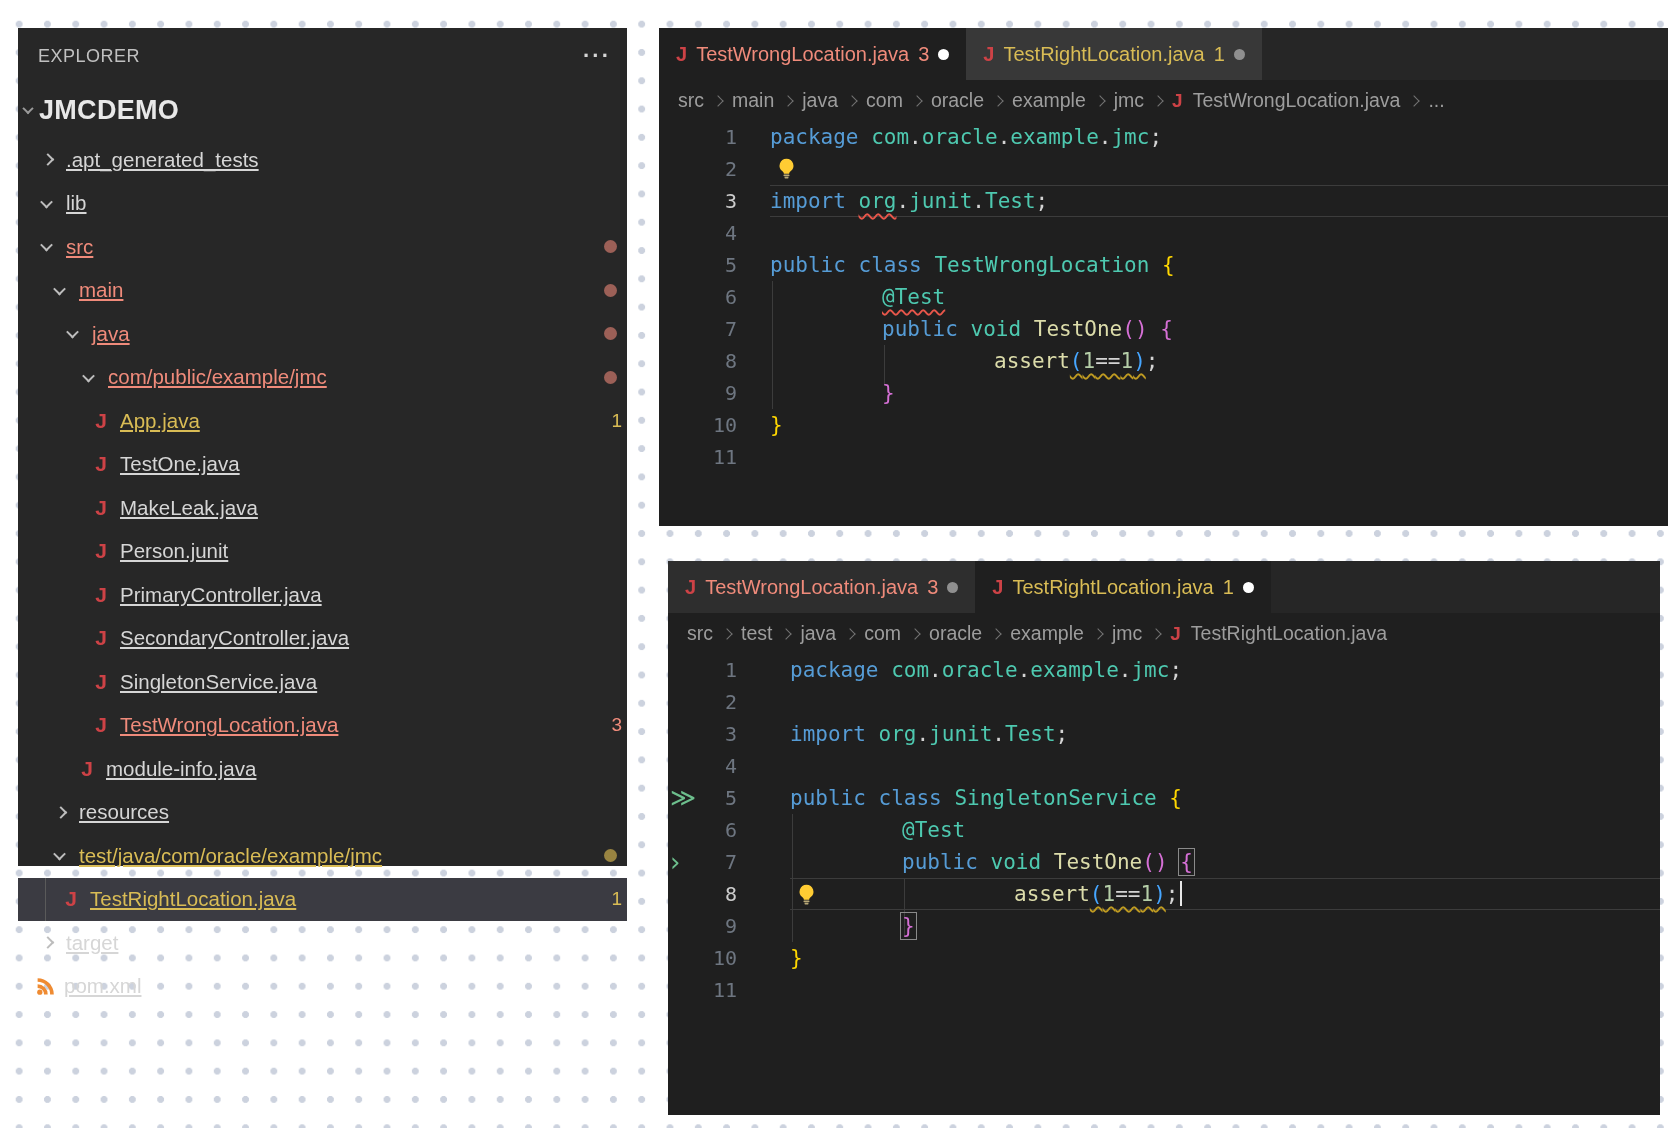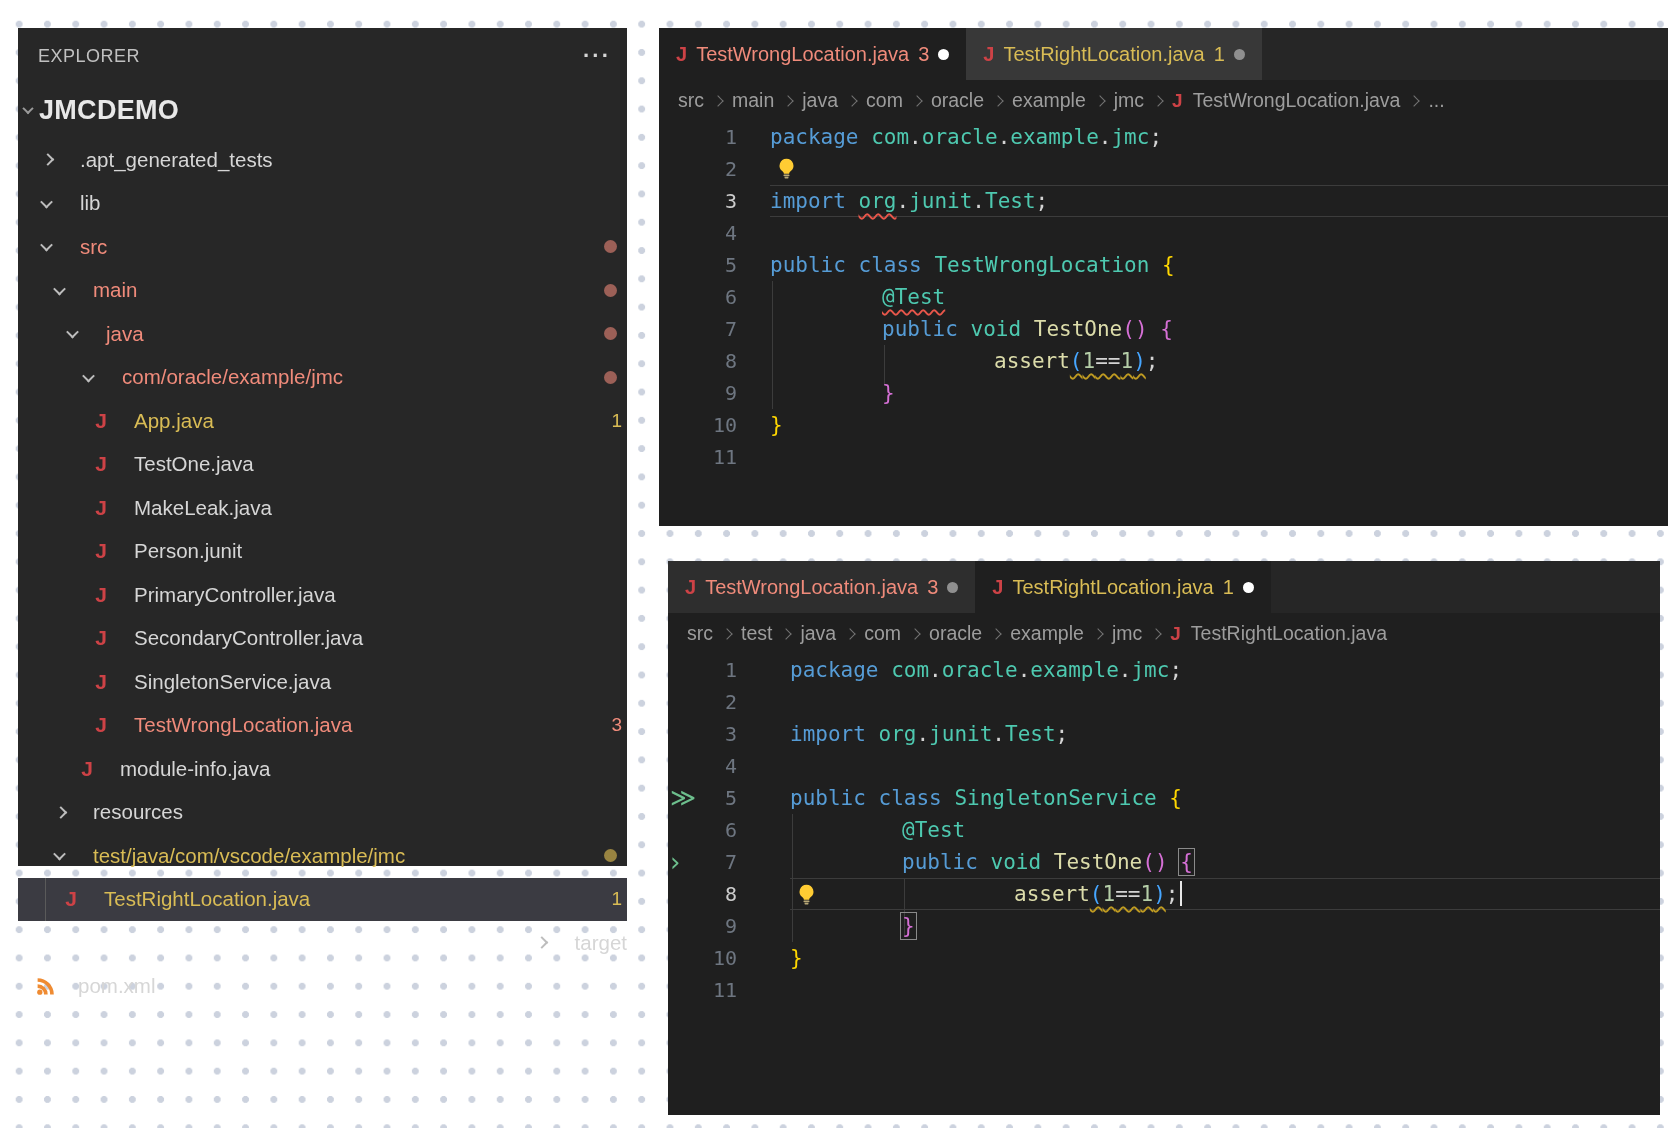--- a/index.html
+++ b/index.html
@@ -18,21 +18,21 @@
   .exp-header{height:48px;display:flex;align-items:center;padding:4px 16px 0 20px;color:#c0c0c0;font-size:18px;letter-spacing:.5px;}
   .exp-actions{margin-left:auto;color:#d6d6d6;font-size:22px;font-weight:700;letter-spacing:2px;line-height:10px;}
   .exp-section{display:flex;align-items:center;height:44px;margin-top:8px;padding-left:6px;color:#e8e8e8;font-weight:700;font-size:27px;}
   .exp-section .lbl{margin-left:7px;letter-spacing:.3px;}
   .rows{margin-top:6px;}
   .trow{display:flex;align-items:center;height:43.5px;color:#d6d6d6;font-size:20.5px;position:relative;cursor:pointer;}
   .trow.sel{background:#3b3b42;}
   .trow.sel::before{content:"";position:absolute;left:27px;top:0;bottom:0;width:1px;background:#5a5a5a;}
   .trow .chevbox{width:28px;display:flex;justify-content:center;flex:0 0 auto;}
   .trow .jico{width:26px;flex:0 0 auto;text-align:center;font-weight:700;font-size:21px;color:#cd4246;}
-  .trow .lbl{margin-left:20px;white-space:nowrap;}
+  .trow .lbl{margin-left:6px;white-space:nowrap;text-decoration:underline;}
   .trow .xicobox{width:26px;flex:0 0 auto;display:flex;justify-content:center;}
   .c-err{color:#f08b7b;}
   .c-warn{color:#d9bc55;}
   .dot{margin-left:auto;margin-right:10px;width:13px;height:13px;border-radius:50%;flex:0 0 auto;}
   .dot.err{background:#9c6057;}
   .dot.warn{background:#998441;}
   .badge{margin-left:auto;margin-right:5px;font-size:19px;flex:0 0 auto;}
 
   .cv{display:inline-block;width:9px;height:9px;border-right:2px solid #bdbdbd;border-bottom:2px solid #bdbdbd;box-sizing:border-box;}
   .cv.down{transform:rotate(45deg) translate(-1px,-1px);}
@@ -127,21 +127,21 @@
         <span class="chevbox">
           <span class="cv down"></span>
         </span>
         <span class="lbl c-err">java</span>
         <span class="dot err"></span>
       </div>
       <div class="trow" style="padding-left: 56px;">
         <span class="chevbox">
           <span class="cv down"></span>
         </span>
-        <span class="lbl c-err">com/oracle/example/jmc</span>
+        <span class="lbl c-err">com/public/example/jmc</span>
         <span class="dot err"></span>
       </div>
       <div class="trow" style="padding-left: 70px;">
         <span class="jico">J</span>
         <span class="lbl c-warn">App.java</span>
         <span class="badge c-warn">1</span>
       </div>
       <div class="trow" style="padding-left: 70px;">
         <span class="jico">J</span>
         <span class="lbl">TestOne.java</span>
@@ -178,29 +178,29 @@
       <div class="trow" style="padding-left: 27px;">
         <span class="chevbox">
           <span class="cv right"></span>
         </span>
         <span class="lbl">resources</span>
       </div>
       <div class="trow" style="padding-left: 27px;">
         <span class="chevbox">
           <span class="cv down"></span>
         </span>
-        <span class="lbl c-warn">test/java/com/vscode/example/jmc</span>
+        <span class="lbl c-warn">test/java/com/oracle/example/jmc</span>
         <span class="dot warn"></span>
       </div>
       <div class="trow sel" style="padding-left: 40px;">
         <span class="jico">J</span>
         <span class="lbl c-warn">TestRightLocation.java</span>
         <span class="badge c-warn">1</span>
       </div>
-      <div class="trow" style="padding-left: 14px; justify-content: flex-end;">
+      <div class="trow" style="padding-left: 14px;">
         <span class="chevbox">
           <span class="cv right"></span>
         </span>
         <span class="lbl">target</span>
       </div>
       <div class="trow" style="padding-left: 14px; text-align: center;">
         <span class="xicobox">
           <svg width="21" height="21" viewBox="0 0 24 24">
             <circle cx="5.5" cy="18.5" r="3" fill="#ef8b32"></circle>
             <path d="M3 9.5a11.5 11.5 0 0 1 11.5 11.5h-4.2A7.3 7.3 0 0 0 3 13.7z" fill="#ef8b32"></path>

